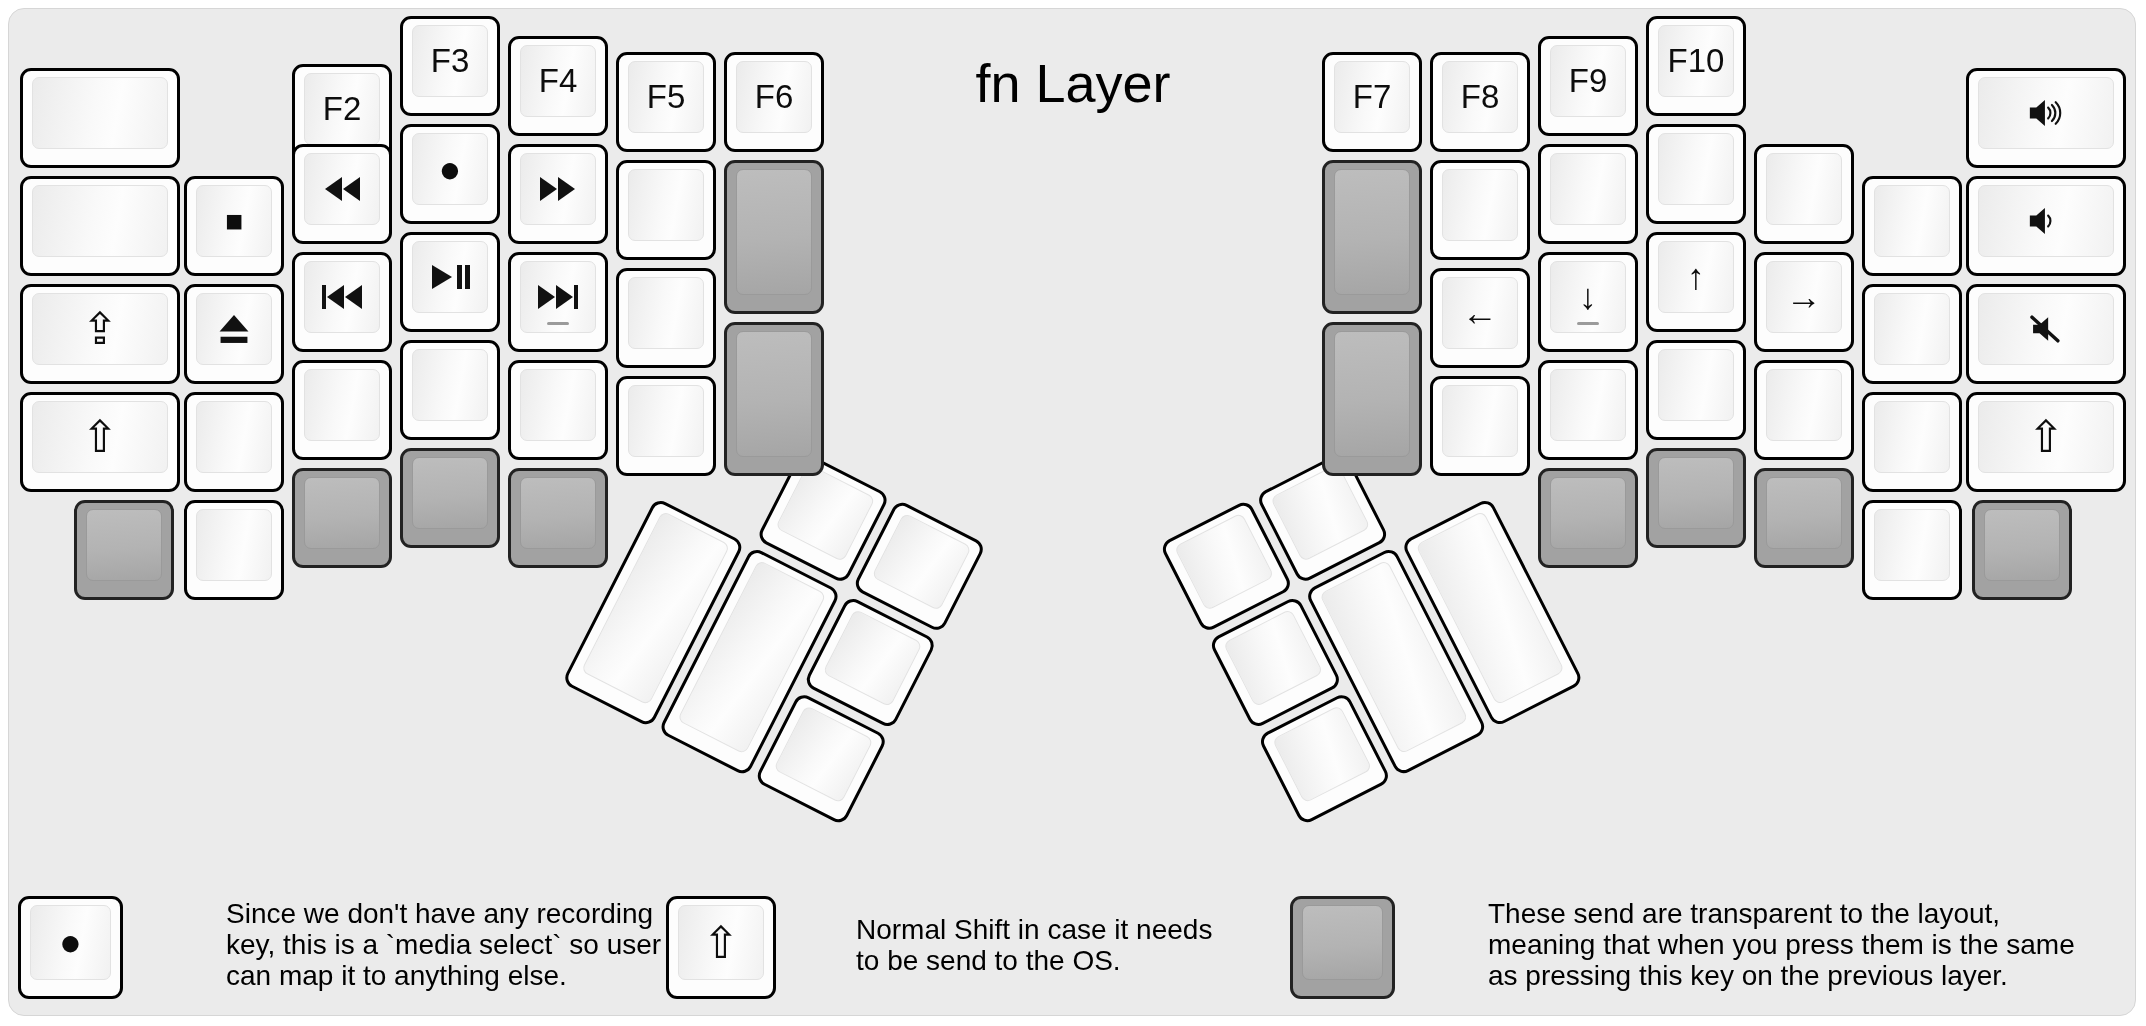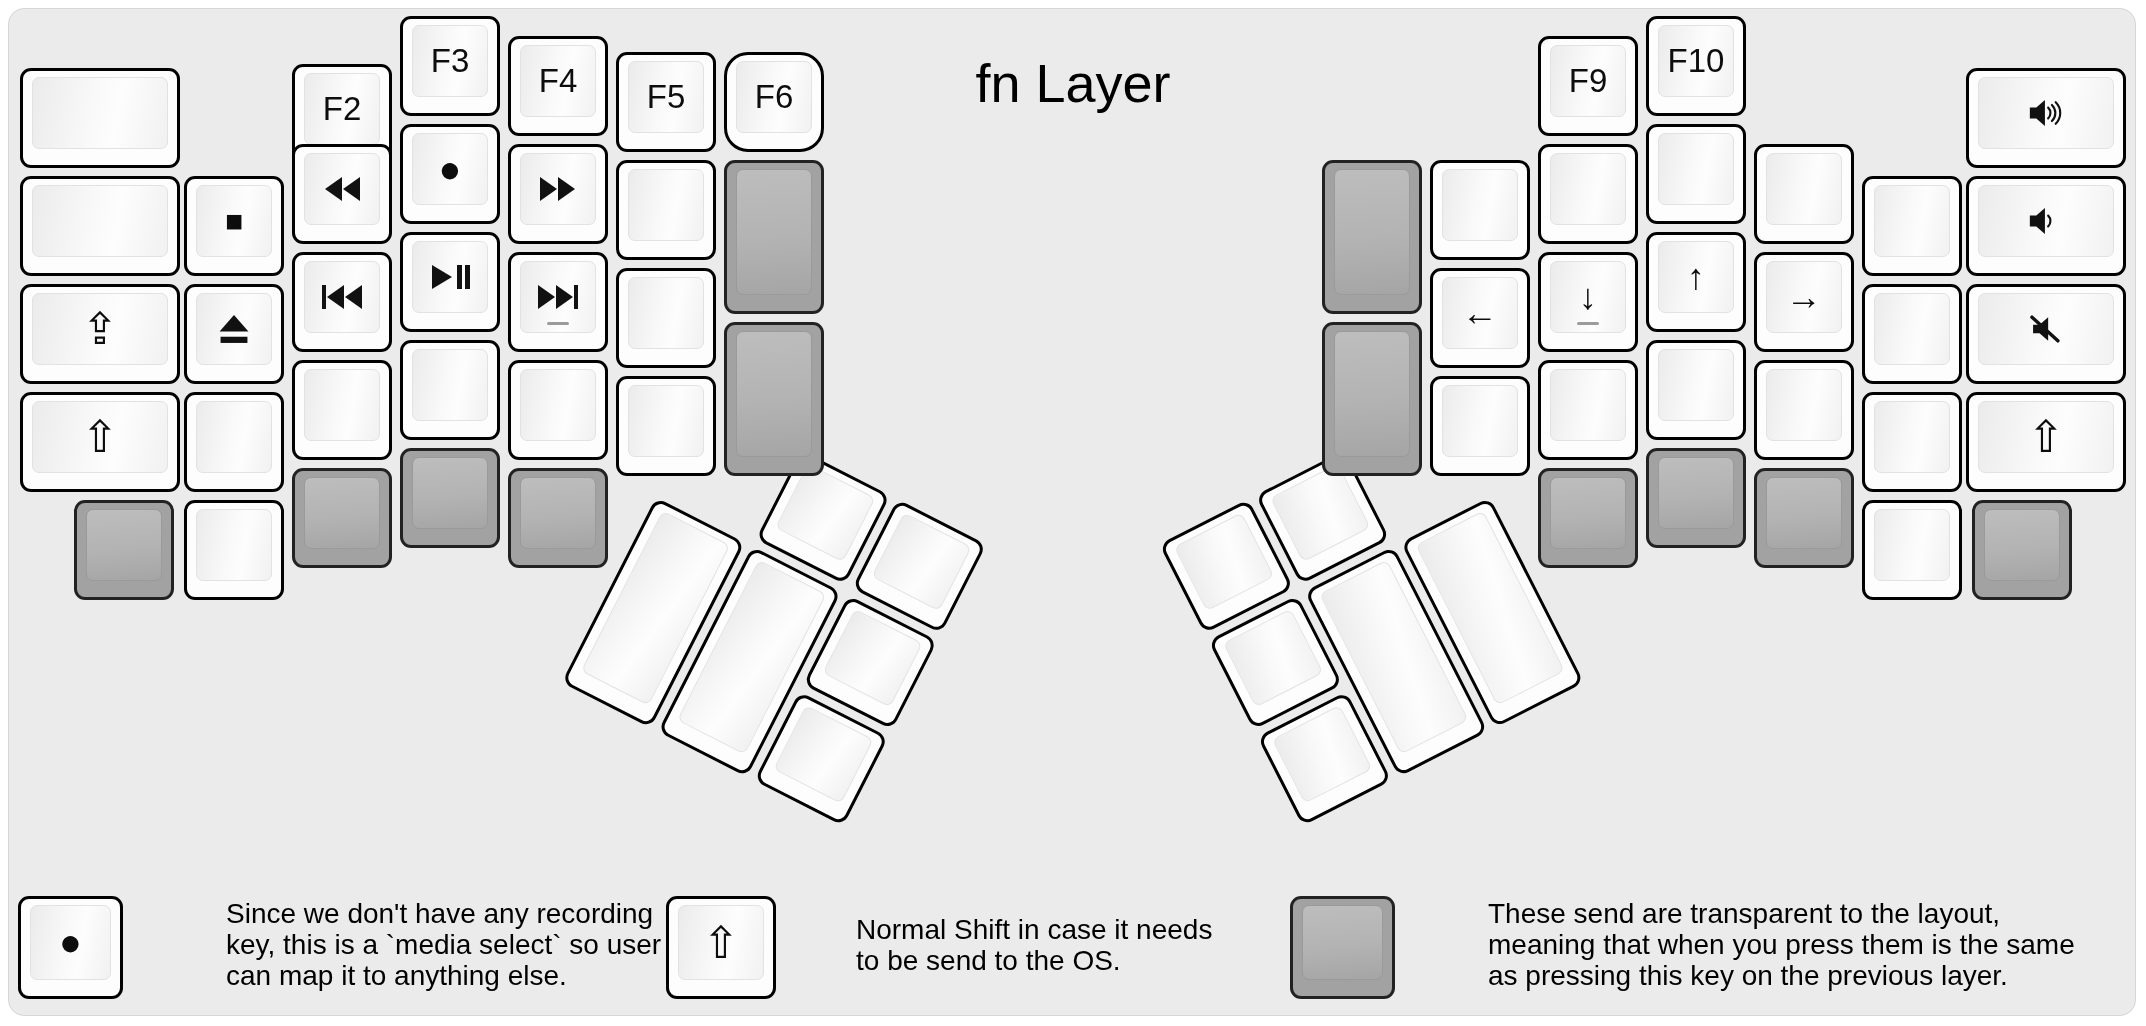--- a/index.html
+++ b/index.html
@@ -272,39 +272,49 @@
     </div>
     <div class="key" style="left: 616px; top: 160px; width: 100px; height: 100px;">
       <div class="cap"></div>
     </div>
     <div class="key" style="left: 616px; top: 268px; width: 100px; height: 100px;">
       <div class="cap"></div>
     </div>
     <div class="key" style="left: 616px; top: 376px; width: 100px; height: 100px;">
       <div class="cap"></div>
     </div>
-    <div class="key" style="left: 724px; top: 52px; width: 100px; height: 100px; border-radius: 24px;">
+    <div class="key" style="left: 724px; top: 52px; width: 100px; height: 100px;">
       <div class="cap">
         <span class="klabel">F6</span>
       </div>
     </div>
     <div class="key gray" style="left: 724px; top: 160px; width: 100px; height: 154px;">
       <div class="cap"></div>
     </div>
     <div class="key gray" style="left: 724px; top: 322px; width: 100px; height: 154px;">
       <div class="cap"></div>
     </div>
     <div class="key gray" style="left: 74px; top: 500px; width: 100px; height: 100px;">
       <div class="cap"></div>
     </div>
+    <div class="key" style="left: 1322px; top: 52px; width: 100px; height: 100px;">
+      <div class="cap">
+        <span class="klabel">F7</span>
+      </div>
+    </div>
     <div class="key gray" style="left: 1322px; top: 160px; width: 100px; height: 154px;">
       <div class="cap"></div>
     </div>
     <div class="key gray" style="left: 1322px; top: 322px; width: 100px; height: 154px;">
       <div class="cap"></div>
+    </div>
+    <div class="key" style="left: 1430px; top: 52px; width: 100px; height: 100px;">
+      <div class="cap">
+        <span class="klabel">F8</span>
+      </div>
     </div>
     <div class="key" style="left: 1430px; top: 160px; width: 100px; height: 100px;">
       <div class="cap"></div>
     </div>
     <div class="key" style="left: 1430px; top: 268px; width: 100px; height: 100px;">
       <div class="cap">
         <span class="glyph g-arrow-left">←</span>
       </div>
     </div>
     <div class="key" style="left: 1430px; top: 376px; width: 100px; height: 100px;">

